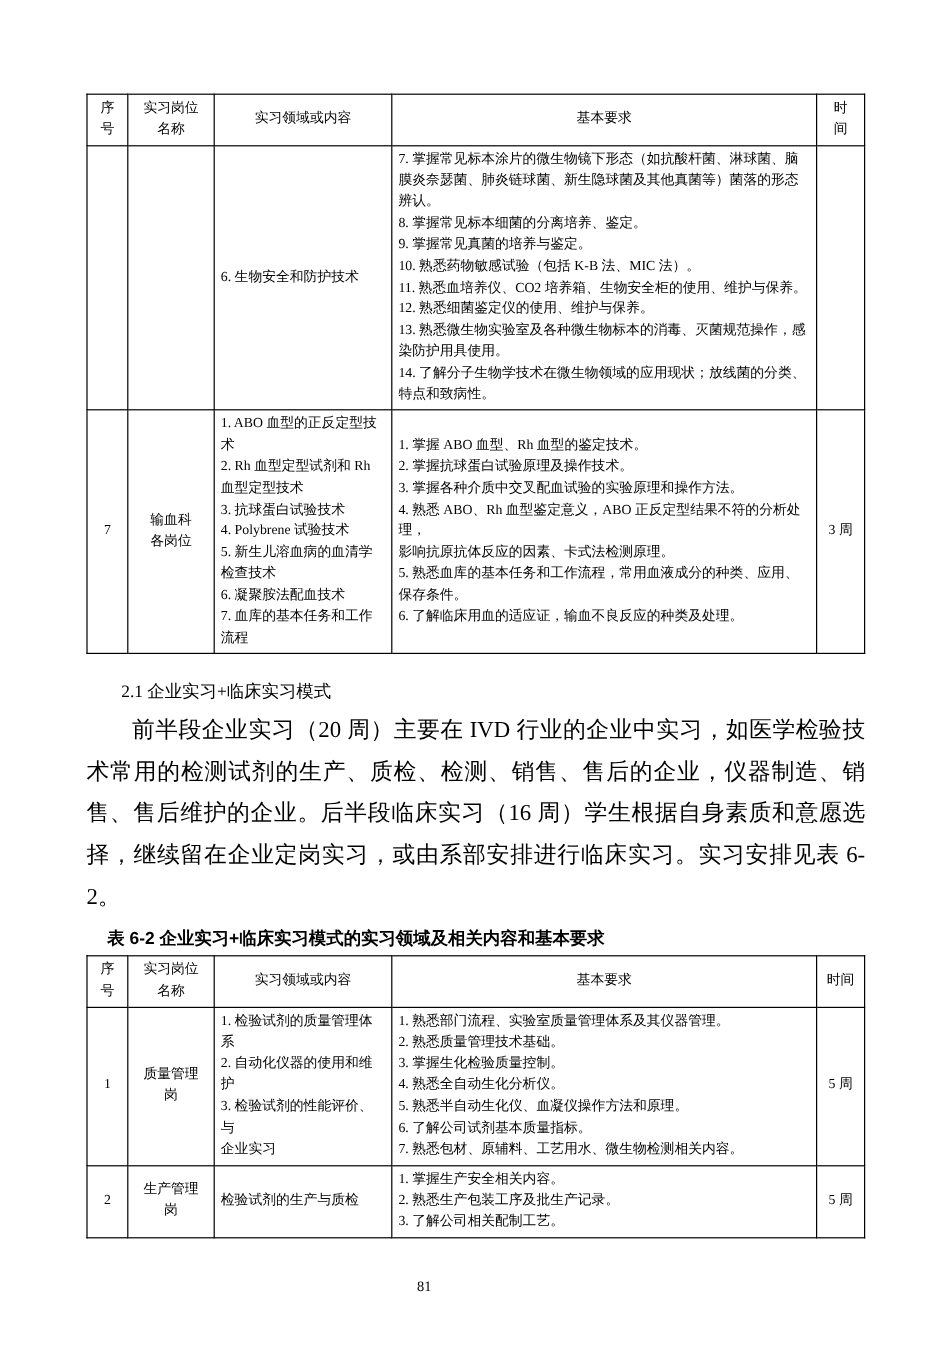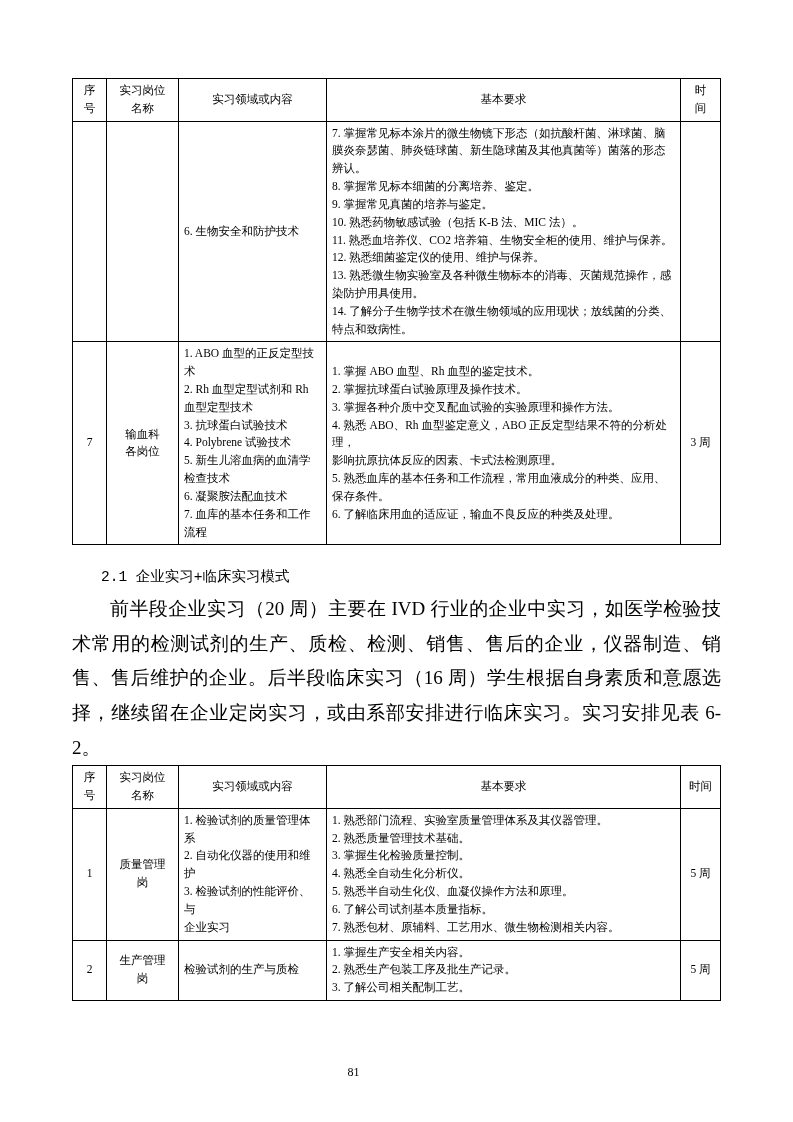--- a/index.html
+++ b/index.html
@@ -58,21 +58,21 @@
     padding: 0;
     font-family: Liberation Serif, serif;
   }
   .cell-lines .ln {
     text-indent: 0;
   }
   .sec-title {
     margin: 22px 0 0 0;
     font-size: 14.5px;
     text-indent: 2em;
-    font-family: Liberation Mono, monospace;
+    font-family: Liberation Serif, serif;
   }
   .para {
     margin: 6px 0 0 0;
     font-size: 19px;
     text-indent: 2em;
     line-height: 1.82;
     text-align: justify;
   }
   .tbl-caption {
     margin: 8px 0 4px 0;
@@ -174,20 +174,21 @@
           <div class="ln">6. 了解临床用血的适应证，输血不良反应的种类及处理。</div>
         </td>
         <td class="center">3 周</td>
       </tr>
     </tbody>
   </table>
 
   <div class="sec-title">2.1 企业实习+临床实习模式</div>
   <p class="para">前半段企业实习（20 周）主要在 IVD 行业的企业中实习，如医学检验技术常用的检测试剂的生产、质检、检测、销售、售后的企业，仪器制造、销售、售后维护的企业。后半段临床实习（16 周）学生根据自身素质和意愿选择，继续留在企业定岗实习，或由系部安排进行临床实习。实习安排见表 6-2。</p>
 
+  <div class="tbl-caption">表 6-2   企业实习+临床实习模式的实习领域及相关内容和基本要求</div>
 
   <table class="doc-table">
     <colgroup>
       <col class="col-no">
         <col class="col-post">
         <col class="col-field">
         <col class="col-req">
         <col class="col-time">
     </colgroup>
     <thead>

